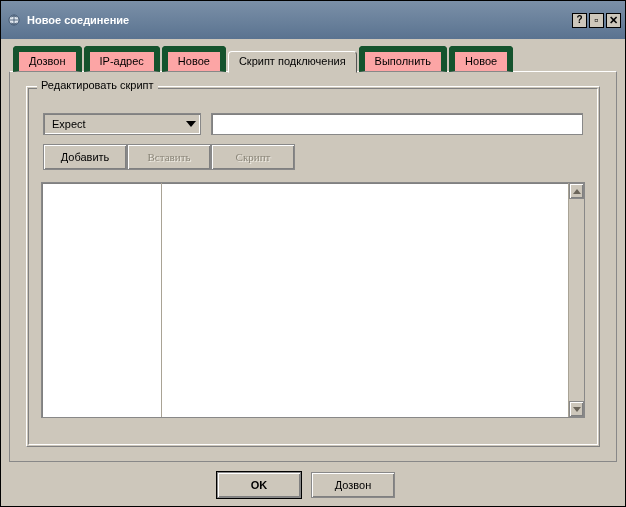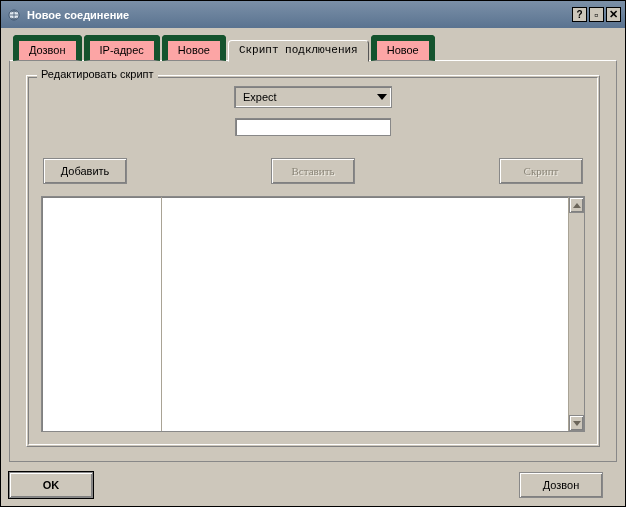--- a/index.html
+++ b/index.html
@@ -69,56 +69,54 @@
     white-space: nowrap;
   }
   .tab.selected {
     border: 1px solid #fff;
     border-right-color:#555; border-bottom: 1px solid #cdc7bb;
     background: #cdc7bb;
     font-weight: normal;
     top: 2px;
     padding-bottom: 5px;
     z-index: 3;
-    font-family: Liberation Mono, monospace;
   }
   .tab-panel {
     flex: 1;
     border: 1px solid #888;
     border-top: 1px solid #fff;
     background: #cdc7bb;
     position: relative;
     padding: 14px 16px 14px 16px;
   }
   .fieldset {
     border: 1px solid;
     border-color: #ffffff #808080 #808080 #ffffff;
     position: relative;
     height: 100%;
-    padding: 0 14px 14px 14px;
+    padding: 16px 14px 14px 14px;
   }
   .fieldset::before{
     content:"";
     position:absolute; inset:1px;
     border:1px solid; border-color:#808080 #fff #fff #808080;
     pointer-events:none;
   }
   .fieldset-legend {
     position: absolute;
     top: -8px; left: 10px;
     background: #cdc7bb;
     padding: 0 4px;
     font-size: 11px;
     z-index: 2;
   }
   .row-input {
     display: flex; align-items: center; gap: 10px;
     margin-top: 10px;
     padding: 0 2px;
-    flex-direction: column;
   }
   .combo {
     width: 158px; height: 22px;
     display: flex; align-items: center;
     background: #cdc7bb;
     border: 1px solid #888;
     box-shadow: inset 1px 1px 0 #808080, inset -1px -1px 0 #fff;
     padding: 0 4px 0 8px;
     font-size: 11px;
     justify-content: space-between;
@@ -133,22 +131,22 @@
   .text-input {
     flex: 1; height: 22px;
     background: #fff;
     border: 1px solid #888;
     box-shadow: inset 1px 1px 0 #808080, inset -1px -1px 0 #fff;
     padding: 2px 6px;
     font-size: 11px;
     outline: none;
   }
   .row-buttons {
-    display: flex; justify-content: space-between;
-    margin-top: 22px;
+    display: flex; justify-content: flex-start;
+    margin-top: 9px;
     padding: 0 2px;
   }
   .btn {
     min-width: 84px; height: 26px;
     background: #cdc7bb;
     border: 1px solid #888;
     box-shadow: inset 1px 1px 0 #fff, inset -1px -1px 0 #808080;
     font-size: 11px;
     padding: 0 12px;
     cursor: default;
@@ -192,21 +190,21 @@
     cursor: default;
   }
   .sb-track { flex: 1; background: #cdc7bb; }
   .arrow-up {
     width:0;height:0;border-left:4px solid transparent;border-right:4px solid transparent;border-bottom:5px solid #6b655a;
   }
   .arrow-down {
     width:0;height:0;border-left:4px solid transparent;border-right:4px solid transparent;border-top:5px solid #6b655a;
   }
   .dialog-buttons {
-    display: flex; justify-content: space-between; gap: 10px;
+    display: flex; justify-content: center; gap: 10px;
     padding: 10px 14px 0 0;
   }
   .btn.default { font-weight: bold; box-shadow: inset 1px 1px 0 #fff, inset -1px -1px 0 #808080, 0 0 0 1px #000; }
 </style>
 </head>
 <body>
 
 <div class="window">
   <div class="titlebar">
     <span class="app-icon">
@@ -220,20 +218,21 @@
     <span class="win-btn" style="font-size:12px;">▫</span>
     <span class="win-btn" style="font-size:11px;">✕</span>
   </div>
 
   <div class="content-area">
     <div class="tabstrip">
       <div class="tab">Дозвон</div>
       <div class="tab">IP-адрес</div>
       <div class="tab">Новое</div>
       <div class="tab selected">Скрипт подключения</div>
+      <div class="tab">Выполнить</div>
       <div class="tab">Новое</div>
     </div>
 
     <div class="tab-panel">
       <div class="fieldset">
         <div class="fieldset-legend">Редактировать скрипт</div>
 
         <div class="row-input">
           <div class="combo">
             <span>Expect</span>

